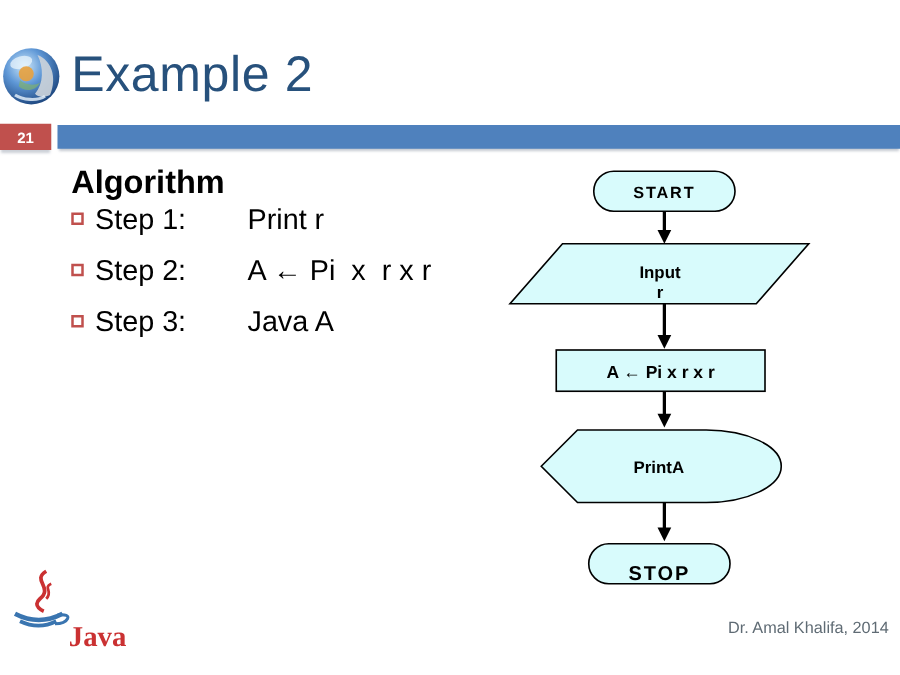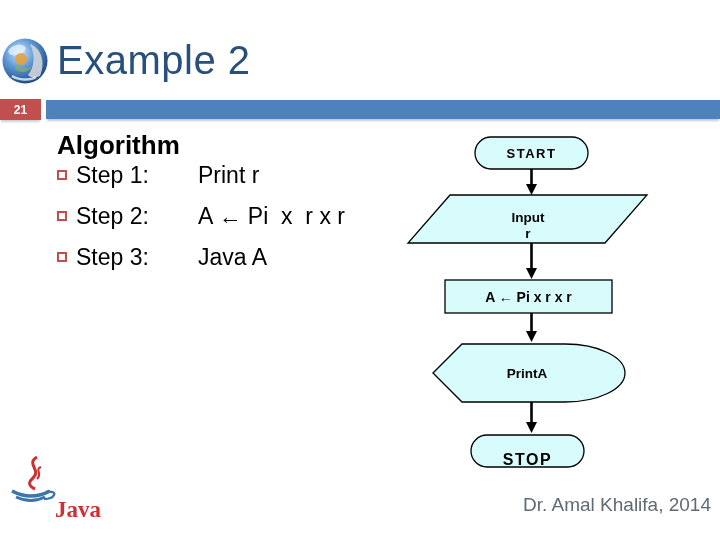--- a/index.html
+++ b/index.html
@@ -40,21 +40,21 @@
               flex-direction:column; line-height:16px;justify-content:flex-end; }
   .fl-process { left:445px; top:280px; width:167px; height:33px; font-size:14px; }
   .fl-print { left:427px; top:344px; width:200px; height:58px; font-size:13.5px;
               line-height:17px; }
   .fl-stop { left:471px; top:435px; width:113px; height:49px; font-size:16px; letter-spacing:1.5px; }
 
   
   .java-logo { position:absolute; left:4px; top:455px; }
   .java-word { position:absolute; left:7px; top:497px; font-size:23px; font-weight:bold;
                color:#CA3132; font-family:"Liberation Serif", serif; letter-spacing:0;margin-left:48px; }
-  .credit { position:absolute; right:9px; top:494px; font-size:19px; color:#5F6B74; }
+  .credit { position:absolute; right:9px; top:494px; font-size:13px; color:#5F6B74; }
 </style>
 </head>
 <body>
 
 <div class="slide">
 
   <svg class="globe-logo" width="47" height="53" viewBox="0 0 47 53">
     <defs>
       <radialGradient id="g1" cx="38%" cy="32%" r="75%">
         <stop offset="0%" stop-color="#CFE9FA"></stop>

